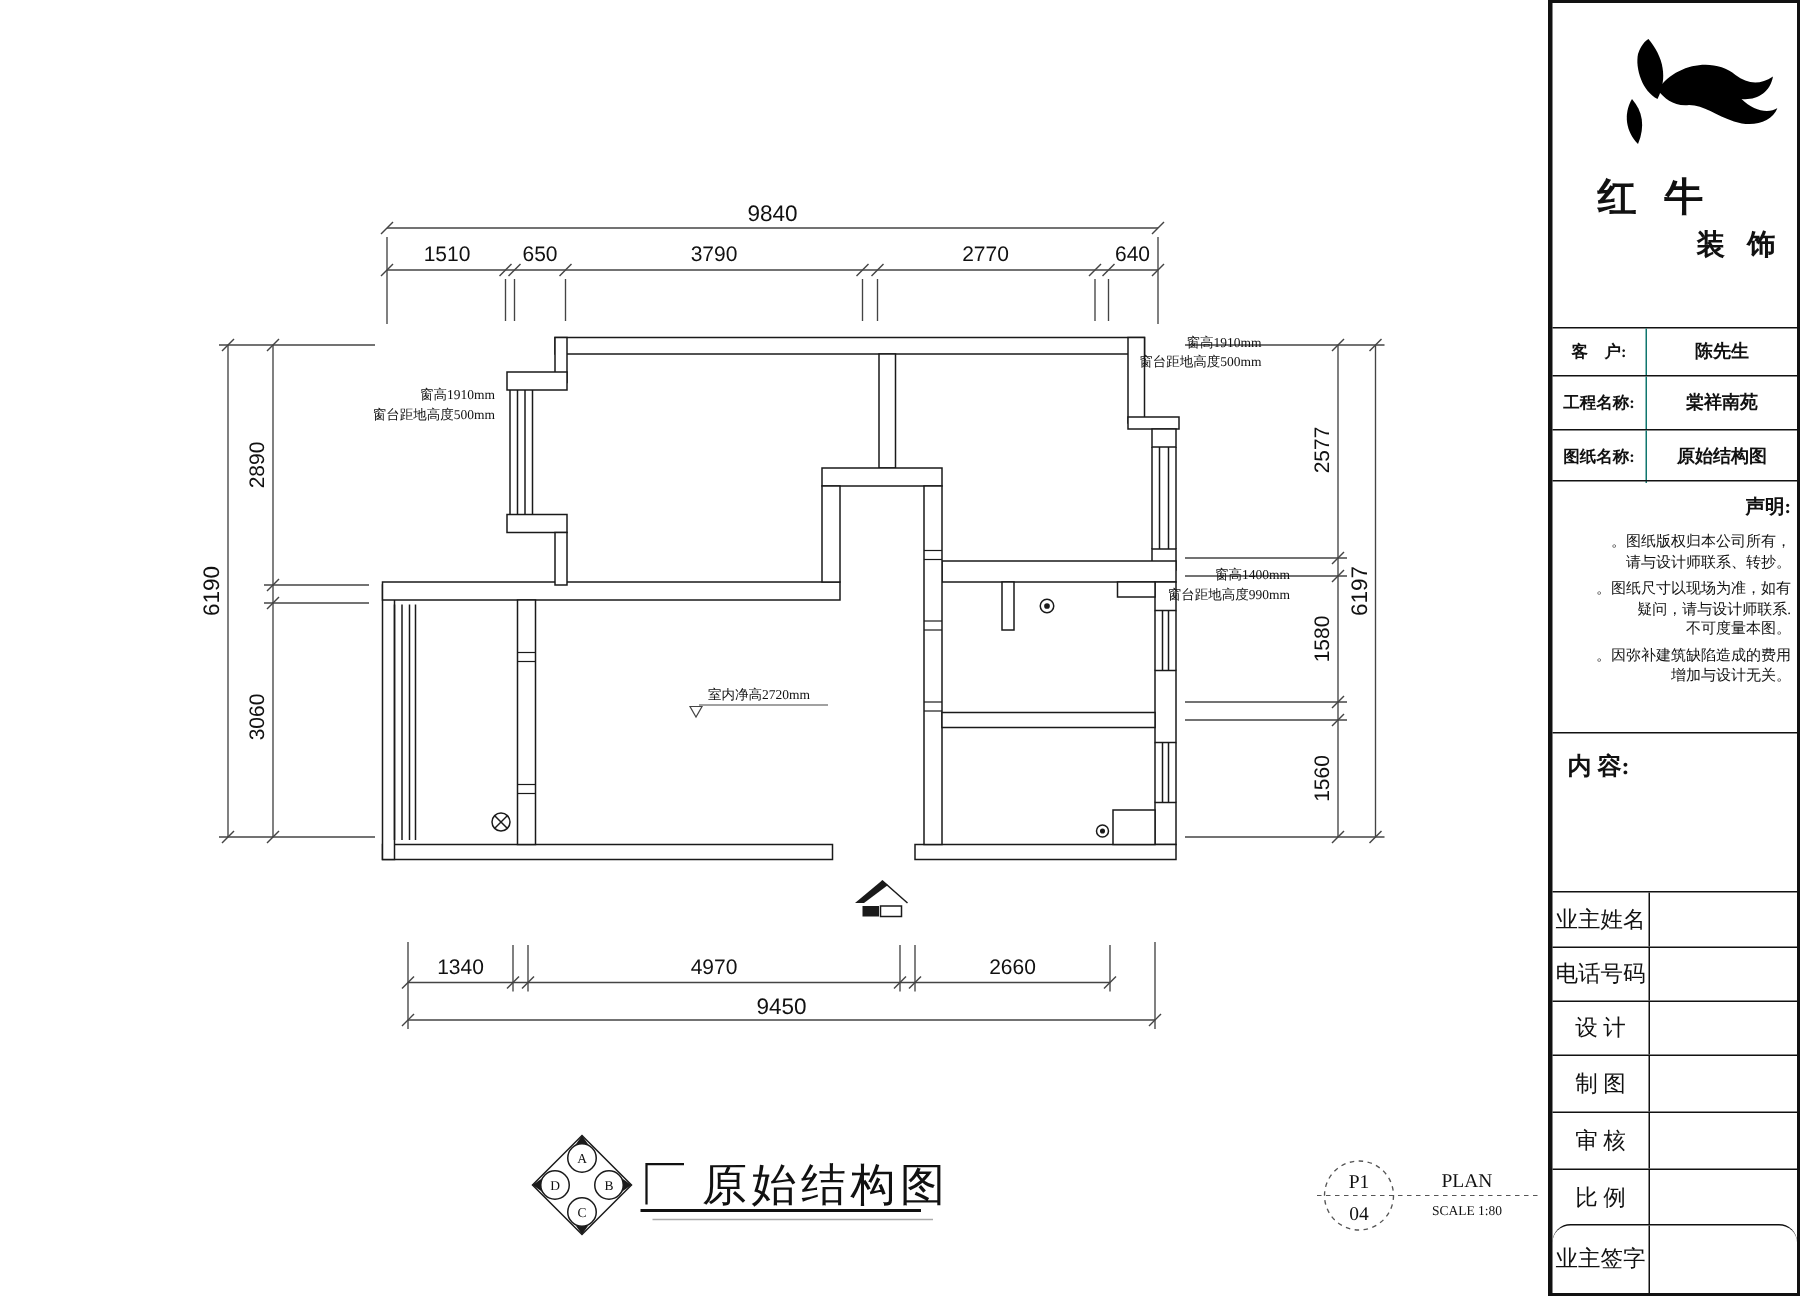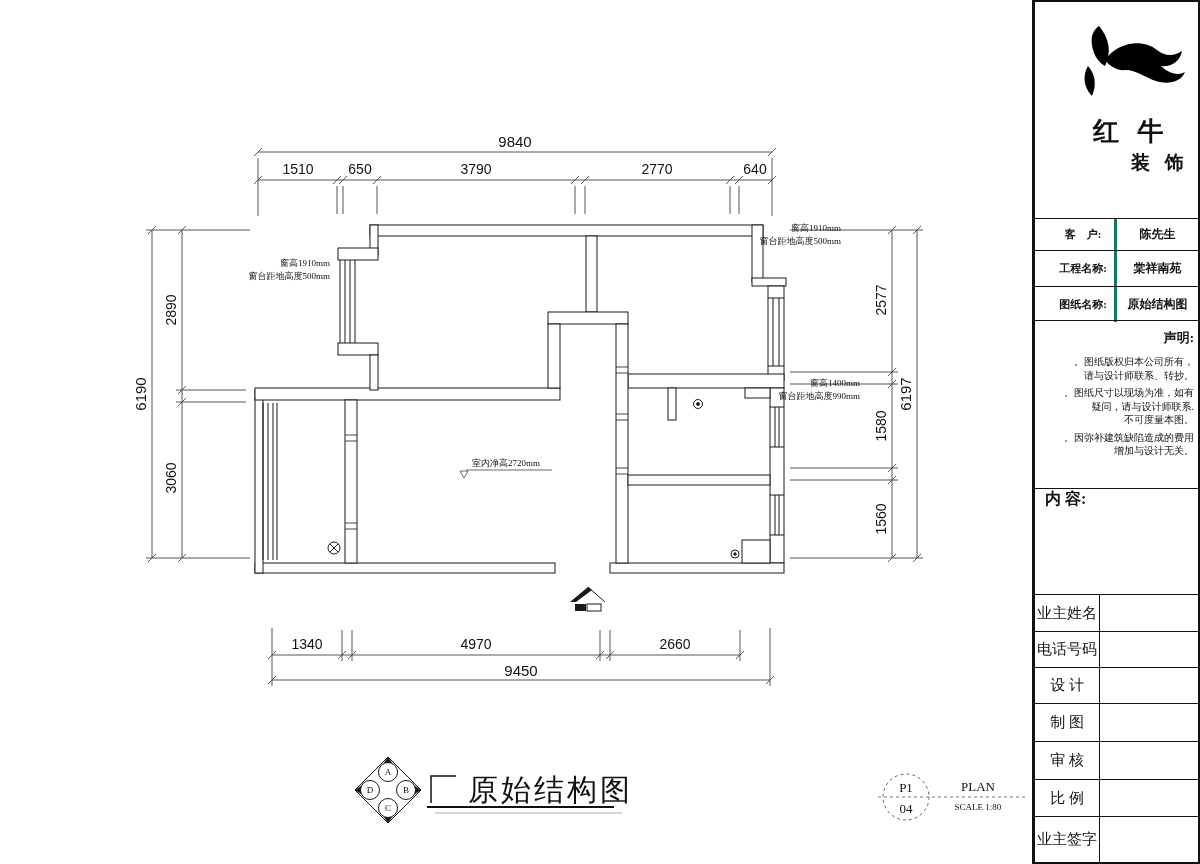--- a/index.html
+++ b/index.html
@@ -4,46 +4,46 @@
 <style>
   html,body{margin:0;padding:0;background:#fff;}
   body{width:1200px;height:864px;position:relative;overflow:hidden;
        font-family:"Liberation Serif","DejaVu Serif",serif;color:#111;}
   #plan-svg{position:absolute;left:0;top:0;}
   
   #title-panel{position:absolute;left:1032px;top:0;width:168px;height:864px;
     box-sizing:border-box;border:2px solid #111;border-left-width:3px;background:#fff;}
   .logo-area{position:absolute;top:0;left:0;right:0;height:216px;}
   .logo-mark{position:absolute;left:20px;top:22px;}
-  .logo-line1{position:absolute;left:30px;top:112px;font-size:26px;letter-spacing:6px;font-weight:600;white-space:nowrap;margin-left:28px;}
+  .logo-line1{position:absolute;left:30px;top:112px;font-size:26px;letter-spacing:6px;font-weight:600;white-space:nowrap;}
   .logo-line2{position:absolute;left:96px;top:148px;font-size:19px;letter-spacing:5px;font-weight:600;white-space:nowrap;}
   .info-table{position:absolute;top:216px;left:0;right:0;border-top:1px solid #111;}
   .info-row{display:flex;align-items:center;border-top:1px solid #111;}
   .info-row:first-child{border-top:none;}
-  .info-row .lbl{width:62px;flex:none;border-right:3px solid #0f766e;align-self:stretch;
-    display:flex;align-items:center;justify-content:center;font-size:11px;font-weight:bold;white-space:nowrap;margin-left:17px;}
+  .info-row .lbl{width:62px;flex:none;border-right:1px solid #0f766e;align-self:stretch;
+    display:flex;align-items:center;justify-content:center;font-size:11px;font-weight:bold;white-space:nowrap;}
   .info-row .val{flex:1;text-align:center;font-size:12px;font-weight:600;}
   .r1{height:31px}.r2{height:35px}.r3{height:35px}
   .statement{position:absolute;top:318px;height:168px;left:0;right:0;border-top:1px solid #111;
     padding:8px 4px 0 10px;box-sizing:border-box;text-align:right;}
   .statement .st-title{font-size:13px;font-weight:bold;margin-bottom:8px;}
   .st-line{font-size:10px;font-weight:400;line-height:13.5px;white-space:nowrap;}
   .st-bullet{margin-top:4px;}
   .st-cont{margin-left:10px;}
   .content-section{position:absolute;top:486px;height:106px;left:0;right:0;border-top:1px solid #111;
-    padding:0 0 0 10px;box-sizing:border-box;}
+    padding:12px 0 0 10px;box-sizing:border-box;}
   .content-section .ct{font-size:16px;font-weight:bold;}
   .sign-table{position:absolute;top:592px;bottom:0;left:0;right:0;border-top:1px solid #111;
     display:flex;flex-direction:column;}
   .sign-row{display:flex;border-top:1px solid #111;}
   .sign-row:first-child{border-top:none;}
   .sign-row .slbl{width:64px;flex:none;border-right:1px solid #111;display:flex;align-items:center;
     justify-content:center;font-size:15px;white-space:nowrap;}
   .sign-row .sval{flex:1;}
-  .sr1{height:36px}.sr2{height:35px}.sr3{height:35px}.sr4{height:37px}.sr5{height:37px}.sr6{height:36px}.sr7{flex:1;}
+  .sr1{height:36px}.sr2{height:35px}.sr3{height:35px}.sr4{height:37px}.sr5{height:37px}.sr6{height:36px}.sr7{flex:1;border-radius:12px;}
 </style>
 </head>
 <body>
 
 <svg id="plan-svg" width="1032" height="864" viewBox="0 0 1032 864">
 
   <g fill="#ffffff" stroke="#1a1a1a" stroke-width="1">
     <rect x="370" y="225" width="393" height="11"></rect>
     <rect x="752" y="225" width="11" height="57"></rect>
     <rect x="752" y="278" width="34" height="8"></rect>

